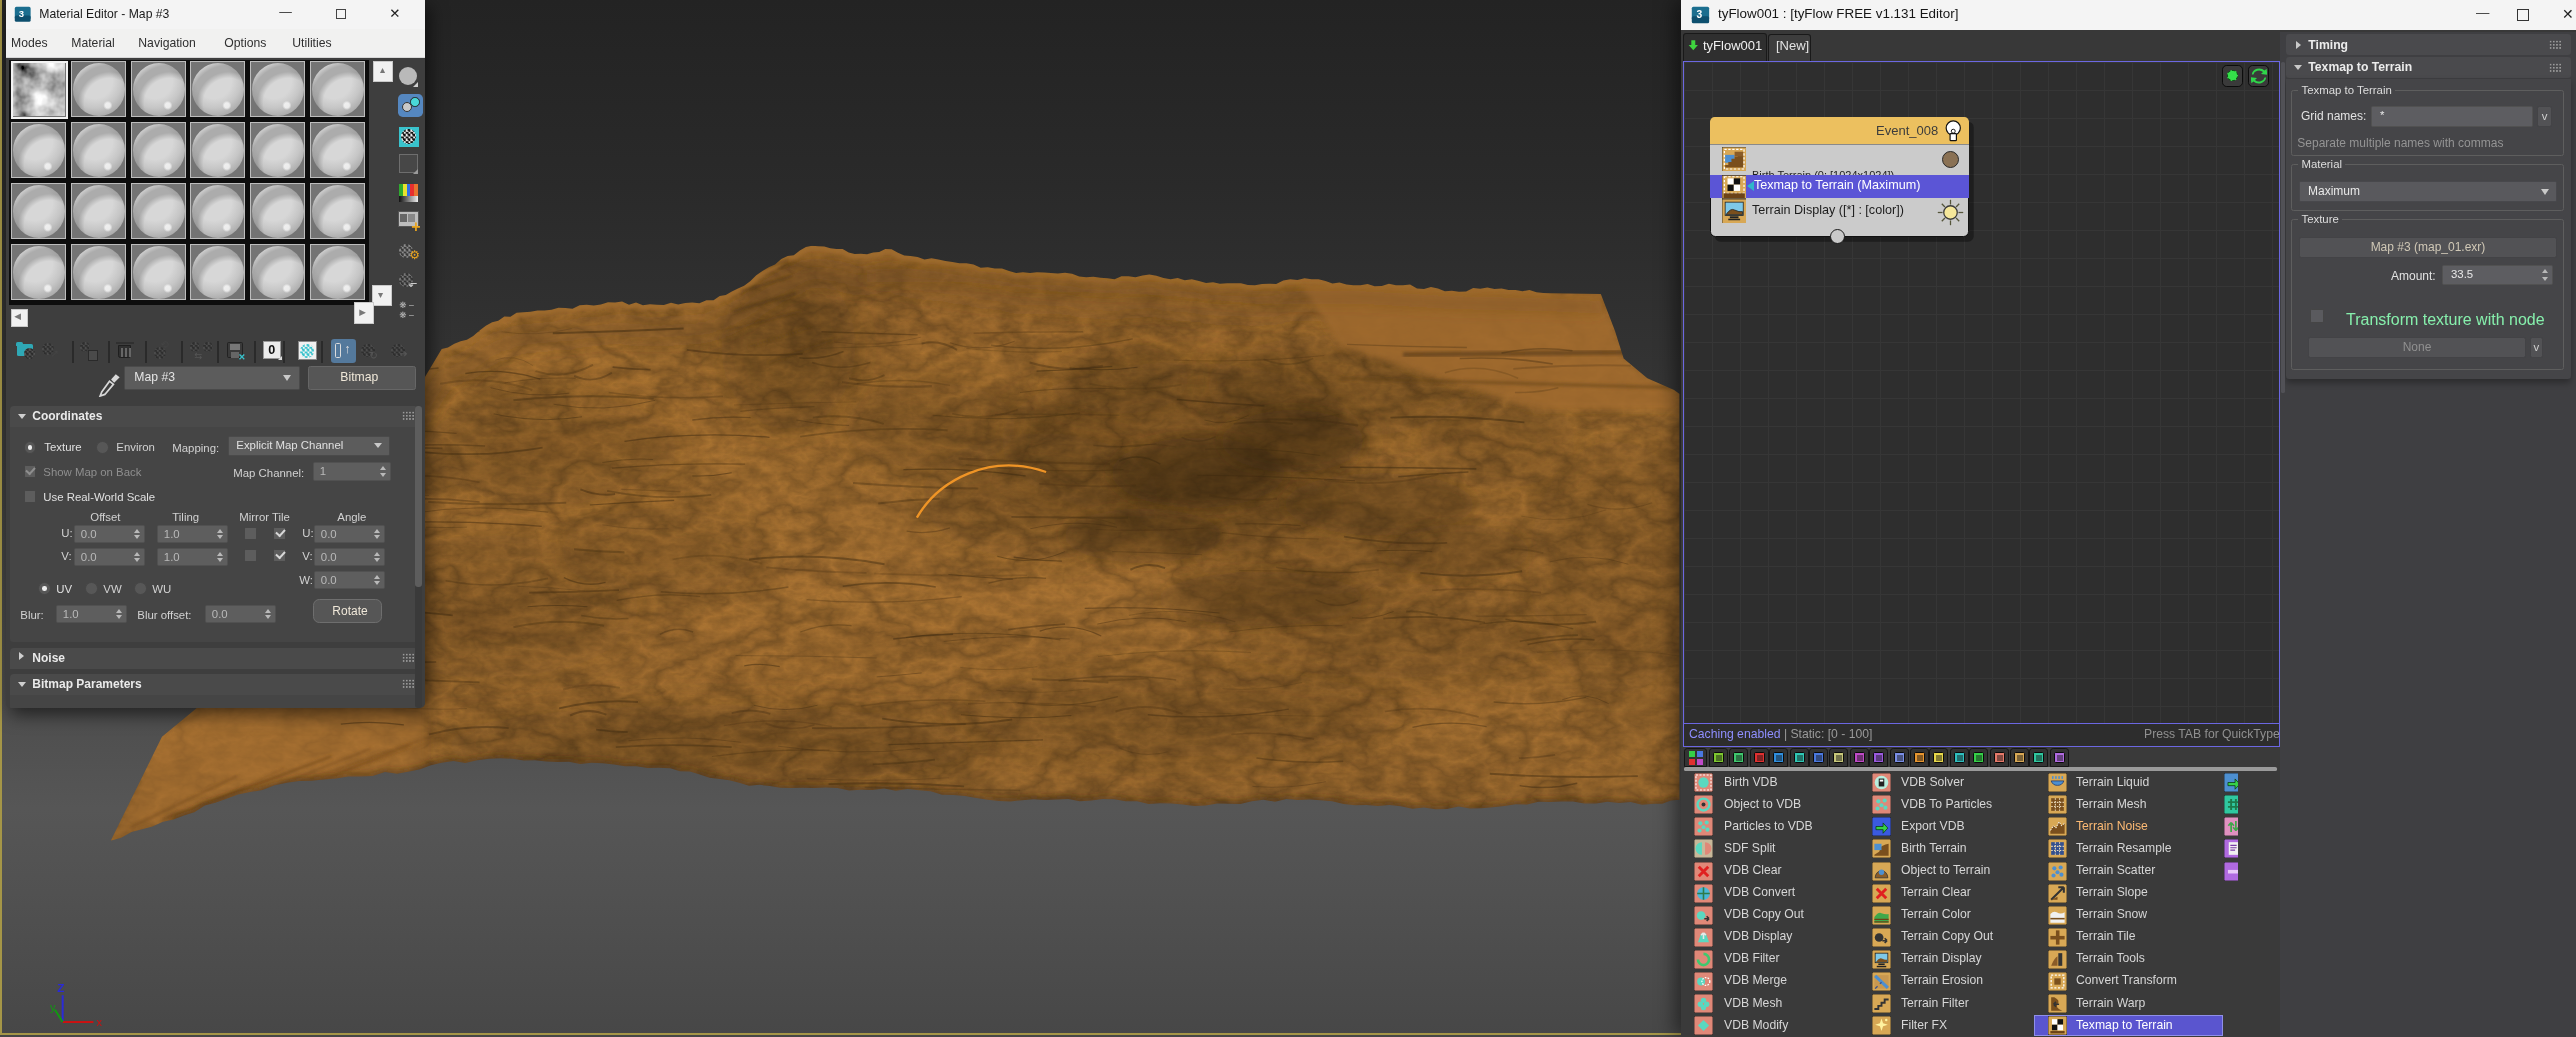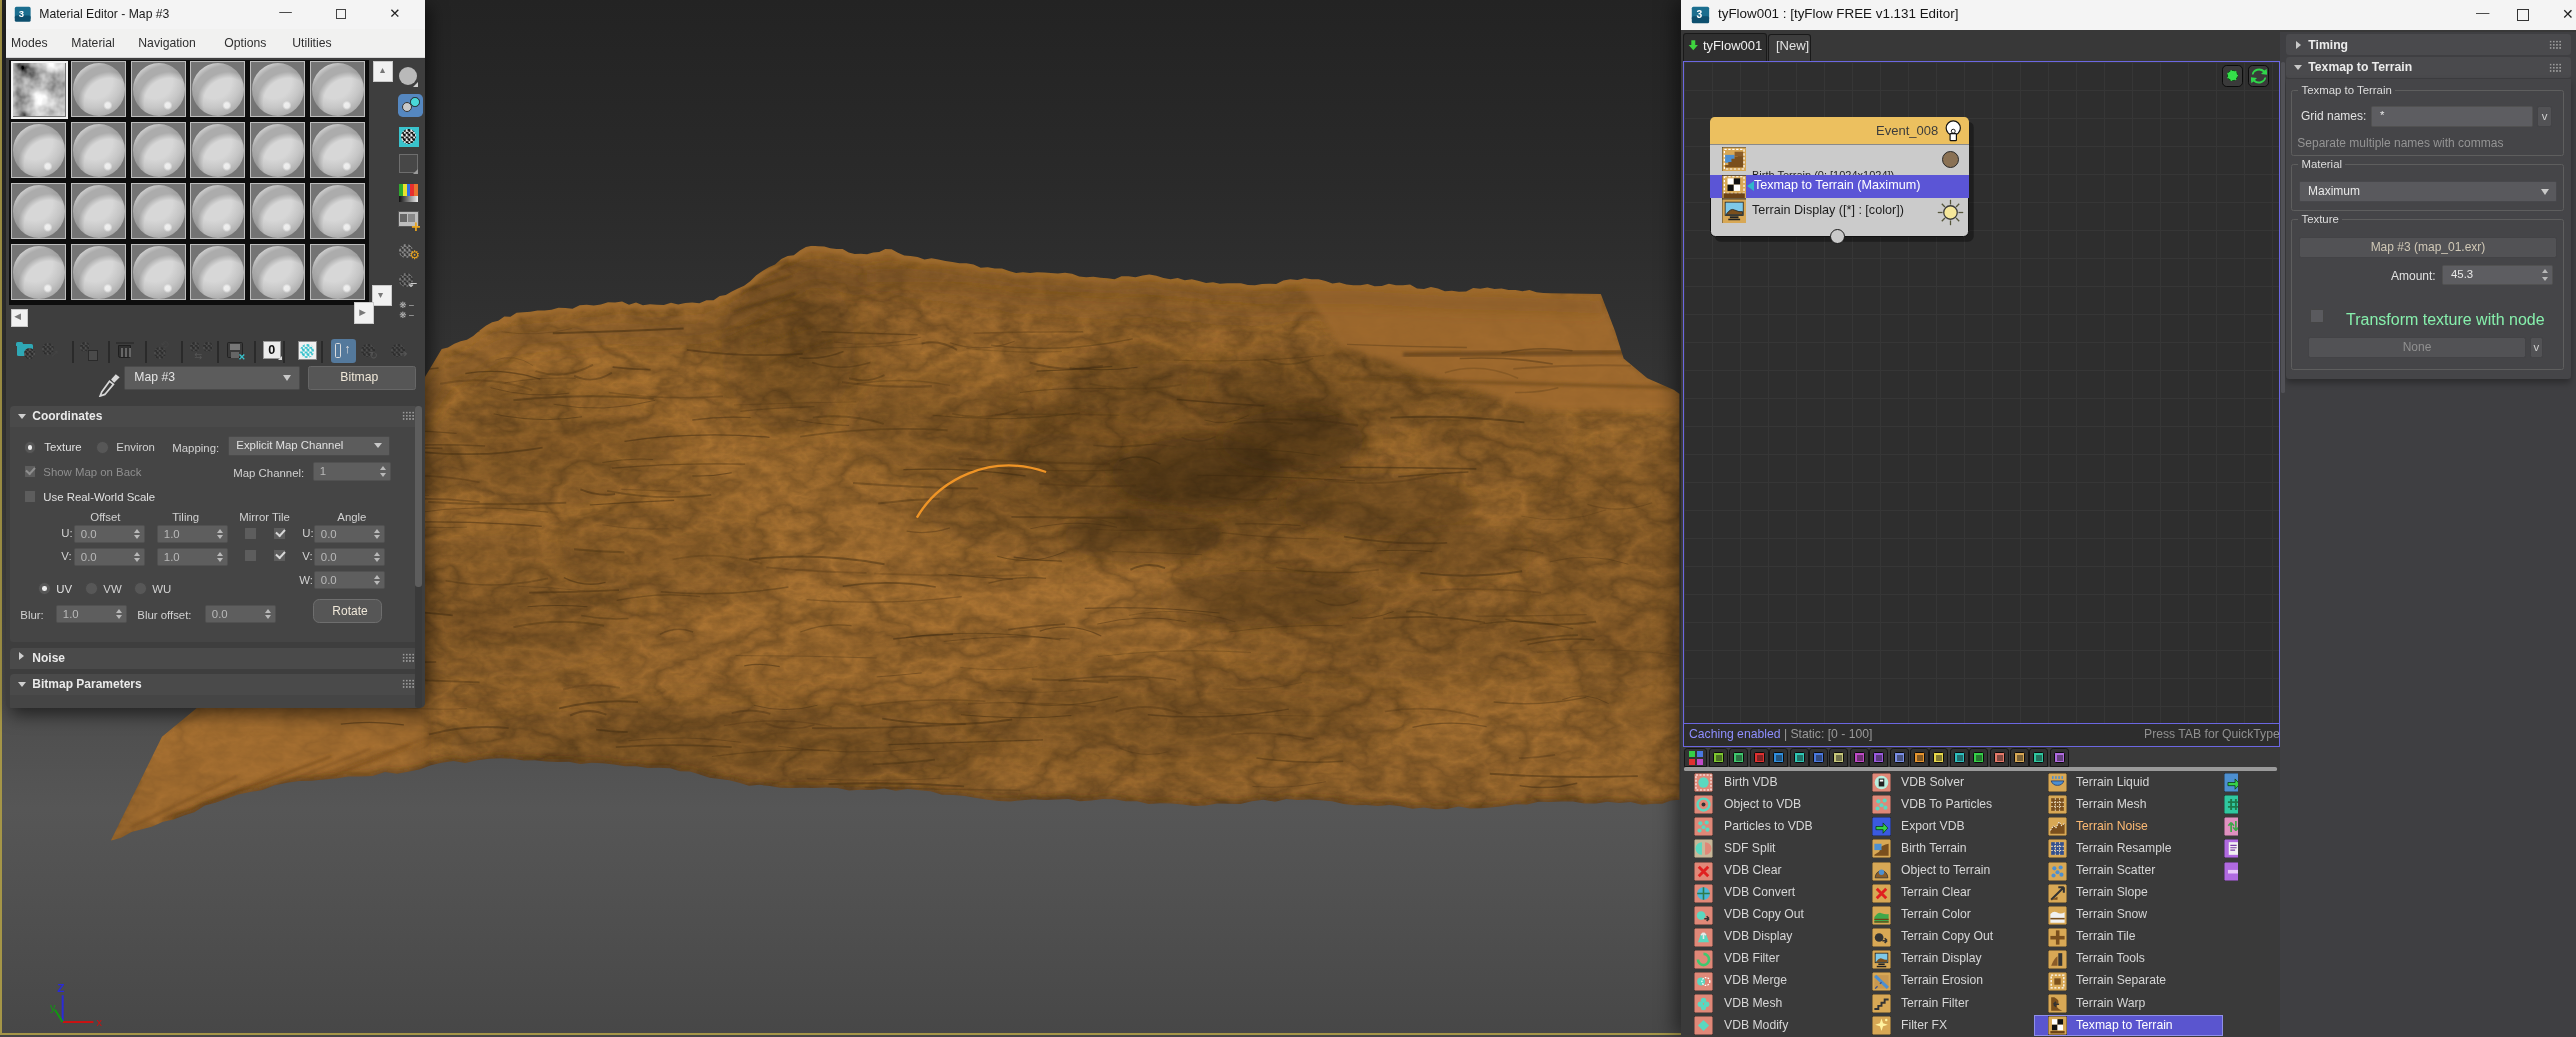--- a/index.html
+++ b/index.html
@@ -1033,21 +1033,21 @@
           <rect width="24" height="24" rx="2" fill="#d8a855" stroke="#1c1c1c"></rect>
           <rect x="13" y="4" width="5" height="16" fill="#333"></rect>
           <path d="M4,20 q4,-10 8,-12 v12 z" fill="#8a5c28"></path>
         </svg>
         <div class="drow" style="left:395px;top:951px;color:#d6d6d6">Terrain Tools</div>
         <svg class="abs" style="left:367px;top:972px" width="19" height="19" viewBox="0 0 24 24">
           <rect width="24" height="24" rx="2" fill="#d8a855" stroke="#1c1c1c"></rect>
           <rect x="4" y="4" width="16" height="16" fill="none" stroke="#fff" stroke-width="1.6" stroke-dasharray="2.6 2"></rect>
           <rect x="8" y="8" width="8" height="8" fill="#7a4f1d"></rect>
         </svg>
-        <div class="drow" style="left:395px;top:973px;color:#d6d6d6">Terrain Separate</div>
+        <div class="drow" style="left:395px;top:973px;color:#d6d6d6">Convert Transform</div>
         <svg class="abs" style="left:367px;top:994px" width="19" height="19" viewBox="0 0 24 24">
           <rect width="24" height="24" rx="2" fill="#d8a855" stroke="#1c1c1c"></rect>
           <path d="M8,4 q8,4 4,9 q-3,5 6,8 h-14 v-17 z" fill="#7a4f1d"></path>
           <path d="M14,13 h-7 m0,0 l3,-3 m-3,3 l3,3" stroke="#333" stroke-width="2" fill="none"></path>
         </svg>
         <div class="drow" style="left:395px;top:996px;color:#d6d6d6">Terrain Warp</div>
         <div class="abs" style="left:353px;top:1015px;width:189px;height:21px;background:#5a55cf;border:1.2px solid #8f8fe8"></div>
         <svg class="abs" style="left:367px;top:1016px" width="19" height="19" viewBox="0 0 24 24">
           <rect width="24" height="24" rx="2" fill="#d8a855" stroke="#1c1c1c"></rect>
           <rect x="5" y="4" width="7" height="7" fill="#fff"></rect>
@@ -1110,21 +1110,21 @@
         </div>
         <div class="abs" style="left:19px;top:149px;width:258px;height:21px;background:#59595d;border:0.8px solid #48484c;border-radius:1.6px"></div>
         <div class="t" style="left:28px;top:152px;font-size:12px;color:#e8e8e8">Maximum</div>
         <div class="tri" style="left:261px;top:157px;border-left:4.7px solid transparent;border-right:4.7px solid transparent;border-top:6px solid #c9c9c9"></div>
         <div class="grp" style="left:11px;top:187px;width:273px;height:151px">
           <i>Texture</i>
         </div>
         <div class="pbtn" style="left:19px;top:205px;width:258px;height:20.5px;line-height:19px;color:#d0c8b6;font-size:12px">Map #3 (map_01.exr)</div>
         <div class="lbl" style="left:111px;top:237px;font-size:12px;color:#e2e2e2">Amount:</div>
         <div class="fld" style="left:162px;top:233px;width:111px;height:20px;background:#5d5d61">
-          <span style="color:#e8e8e8;left:8px">45.3</span>
+          <span style="color:#e8e8e8;left:8px">33.5</span>
           <div class="spn"></div>
         </div>
         <div class="cb" style="left:30px;top:277px;width:14px;height:14px;background:#5a5a5e"></div>
         <div class="lbl" style="left:66px;top:279px;font-size:16px;color:#86efac">Transform texture with node</div>
         <div class="pbtn" style="left:28px;top:305px;width:218px;height:20.5px;line-height:19px;color:#909090;font-size:12px">None</div>
         <div class="pbtn" style="left:250px;top:305px;width:12.6px;height:20.5px;line-height:19px">v</div>
       </div>
 <div class="abs" style="left:600px;top:62px;width:4px;height:331px;background:#515156;border-radius:1.6px"></div>
 </div>
 </div>

